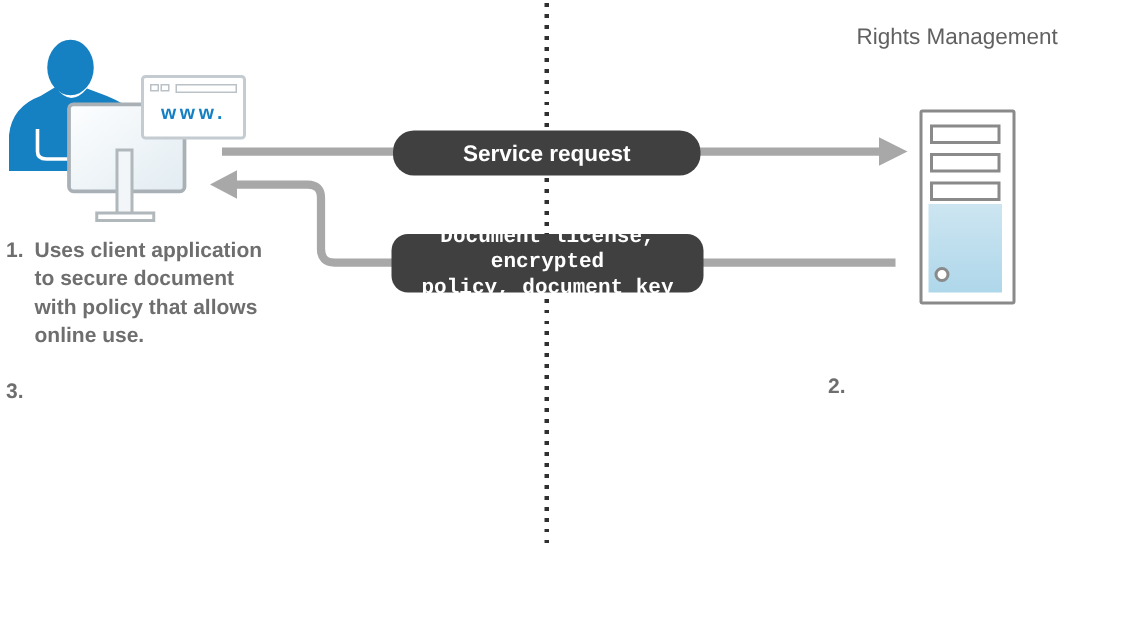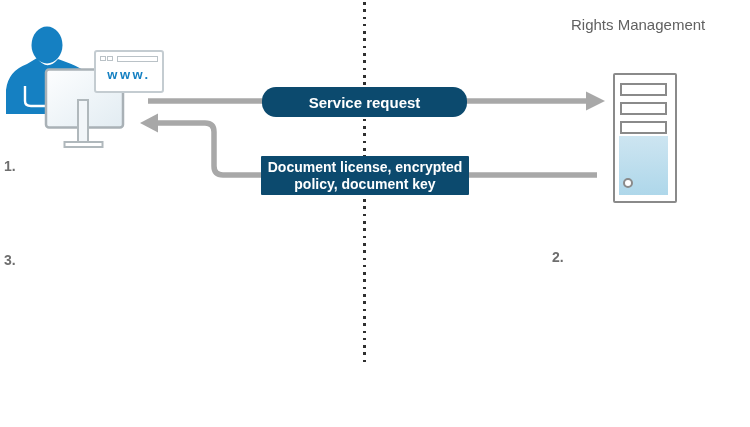--- a/index.html
+++ b/index.html
@@ -26,26 +26,26 @@
   #browser .sq { position:absolute; top:4px; width:6px; height:5px; border:1px solid #bac2c7; box-sizing:border-box; }
   #browser .sq1 { left:4px; } #browser .sq2 { left:11px; }
   #browser .addr { position:absolute; top:4px; left:21px; width:41px; height:6px; border:1px solid #bac2c7; box-sizing:border-box; }
   #browser .www {
     position:absolute; left:0; right:0; top:15px; text-align:center;
     color:#1580c2; font-size:13px; font-weight:bold; letter-spacing:2.5px;
   }
 
   
   .arrow-label {
-    background:#0c4a6e; color:#ffffff; font-weight:bold; text-align:center;
+    background:#404040; color:#ffffff; font-weight:bold; text-align:center;
     display:flex; align-items:center; justify-content:center;
     white-space:pre-line; box-sizing:border-box;
   }
   #label-service { left:262px; top:87px; width:205px; height:30px; border-radius:14px; font-size:15px; }
-  #label-license { left:261px; top:156px; width:208px; height:39px; border-radius:1px; font-size:14px; line-height:17px; }
+  #label-license { left:261px; top:156px; width:208px; height:39px; border-radius:11px; font-size:14px; line-height:17px;font-family:Liberation Mono, monospace; }
 
   
   #server {
     left:613px; top:73px; width:64px; height:130px;
     background:#ffffff; border:2.5px solid #8a8a8a; border-radius:2px; box-sizing:border-box;
   }
   #server .slot {
     position:absolute; left:5px; width:47px; height:13px;
     border:2px solid #8a8a8a; background:#ffffff; box-sizing:border-box;
   }
@@ -123,20 +123,24 @@
     <div class="slot slot3"></div>
     <div class="panel">
       <div class="power"></div>
     </div>
   </div>
 
   <div id="rm-title" class="abs">Rights Management</div>
 
   <div id="step-1" class="abs step">
     <span class="num">1.</span>
+    <span class="txt">Uses client application
+to secure document
+with policy that allows
+online use.</span>
   </div>
 
   <div id="step-3" class="abs step">
     <span class="num">3.</span>
   </div>
 
   <div id="step-2" class="abs step">
     <span class="num">2.</span>
   </div>
 

